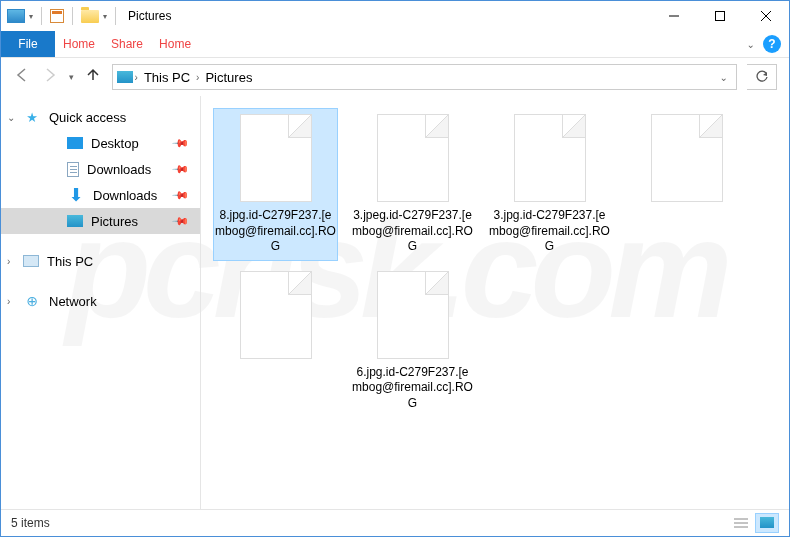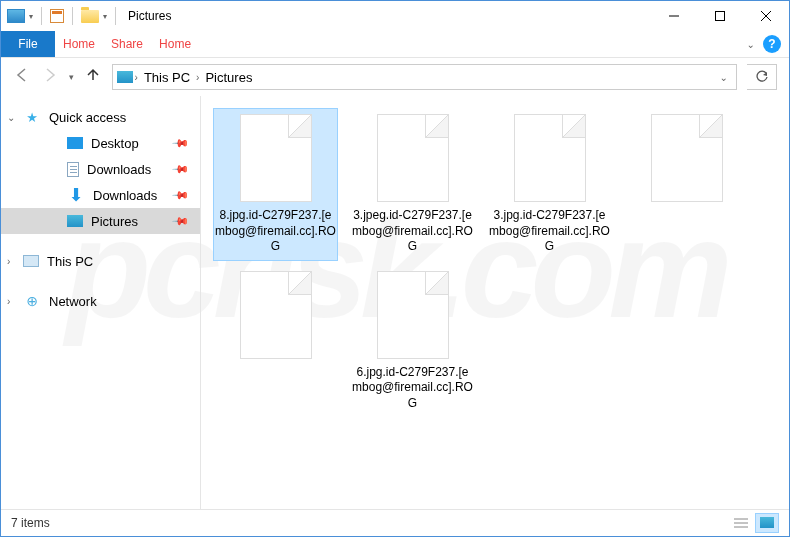--- a/index.html
+++ b/index.html
@@ -209,21 +209,21 @@
         <div class="file-icon"></div>
       </div>
       <div class="file-card">
         <div class="file-icon"></div>
         <div class="file-name">6.jpg.id-C279F237.[embog@firemail.cc].ROG</div>
       </div>
     </div>
 </div>
 
 <div class="statusbar">
-  <span>7 items</span>
+  <span>5 items</span>
   <div class="view-toggles">
     <div class="view-toggle">
         <svg width="14" height="12">
           <line x1="0" y1="2" x2="14" y2="2" stroke="#888"></line>
           <line x1="0" y1="6" x2="14" y2="6" stroke="#888"></line>
           <line x1="0" y1="10" x2="14" y2="10" stroke="#888"></line>
         </svg>
       </div>
     <div class="view-toggle active">
         <span class="ico-pics" style="width:14px;height:11px;"></span>

